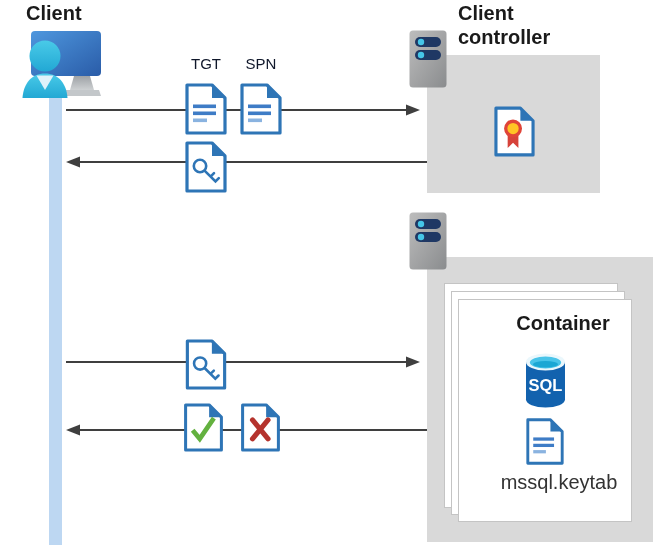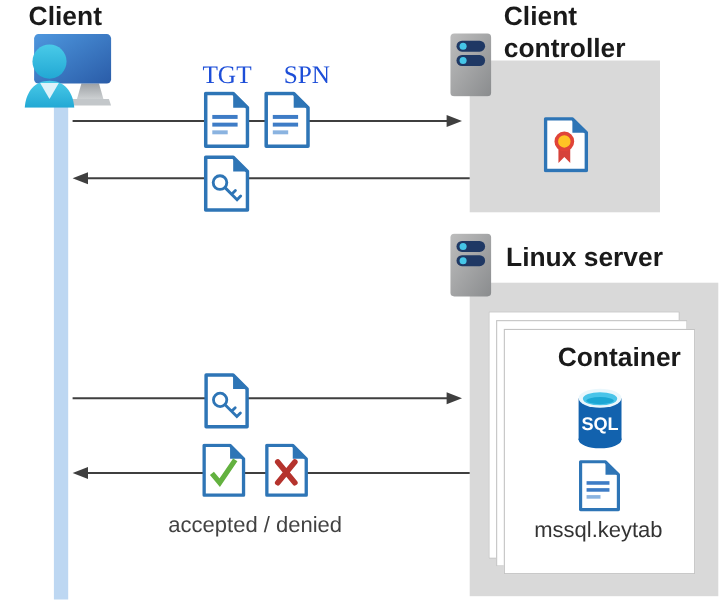--- a/index.html
+++ b/index.html
@@ -2,22 +2,22 @@
 <html><head>
 <meta charset="utf-8">
 <style>
   html,body{margin:0;padding:0;background:#fff;}
   #canvas{
     position:relative;width:660px;height:558px;background:#ffffff;
     font-family:"Liberation Sans","DejaVu Sans",sans-serif;overflow:hidden;
   }
   .abs{position:absolute;}
   .lbl{position:absolute;white-space:pre-line;}
-  .lbl-bold{font-weight:700;color:#1a1a1a;font-size:24px;line-height:1.22;}
-  .lbl-gray{color:#1d4ed8;font-size:23px;font-family:Liberation Serif, serif;}
+  .lbl-bold{font-weight:700;color:#1a1a1a;font-size:20px;line-height:1.22;}
+  .lbl-gray{color:#0f172a;font-size:15px;}
   .ctr{text-align:center;}
   #lifeline{left:49px;top:92px;width:13px;height:453px;background:#BDD7F2;}
   .gray-box{background:#D9D9D9;}
   #dc-box{left:427px;top:55px;width:173px;height:138px;}
   #linux-box{left:427px;top:257px;width:226px;height:285px;}
   .page{background:#ffffff;border:1px solid #C4C4C4;box-sizing:border-box;}
   #page-back{left:444px;top:283px;width:174px;height:225px;}
   #page-mid{left:451px;top:291px;width:174px;height:224px;}
   #page-front{left:458px;top:299px;width:174px;height:223px;}
   svg{display:block;}
@@ -166,22 +166,20 @@
     <ellipse cx="21.5" cy="12.2" rx="12.5" ry="3.2" fill="#1BA7D4"></ellipse>
     <text x="21.5" y="38.5" text-anchor="middle" font-size="16.5" font-weight="bold" fill="#FFFFFF">SQL</text>
   </svg>
 
   <svg class="abs" style="left:526px;top:416px" width="38" height="51">
       <use href="#sym-doc-lines"></use>
     </svg>
 
   <div class="lbl lbl-bold" style="left:26px;top:1px">Client</div>
   <div class="lbl lbl-bold" style="left:458px;top:1px;width:118px">Client controller</div>
-  <div class="lbl lbl-bold" style="left:460px;top:220px">Linux server</div>
   <div class="lbl lbl-bold ctr" style="left:458px;top:311px;width:210px">Container</div>
 
   <div class="lbl lbl-gray ctr" style="left:184px;top:55px;width:44px">TGT</div>
-  <div class="lbl lbl-gray ctr" style="left:257px;top:55px;width:44px">SPN</div>
+  <div class="lbl lbl-gray ctr" style="left:239px;top:55px;width:44px">SPN</div>
 
-  <div class="lbl ctr" style="left:101px;top:467px;width:262px;font-size:20px;color:#424242">accepted / denied</div>
-  <div class="lbl ctr" style="left:458px;top:471px;width:172px;font-size:20px;color:#333333">mssql.keytab</div>
+  <div class="lbl ctr" style="left:458px;top:471px;width:202px;font-size:20px;color:#333333">mssql.keytab</div>
 
 </div>
 
 </body></html>

